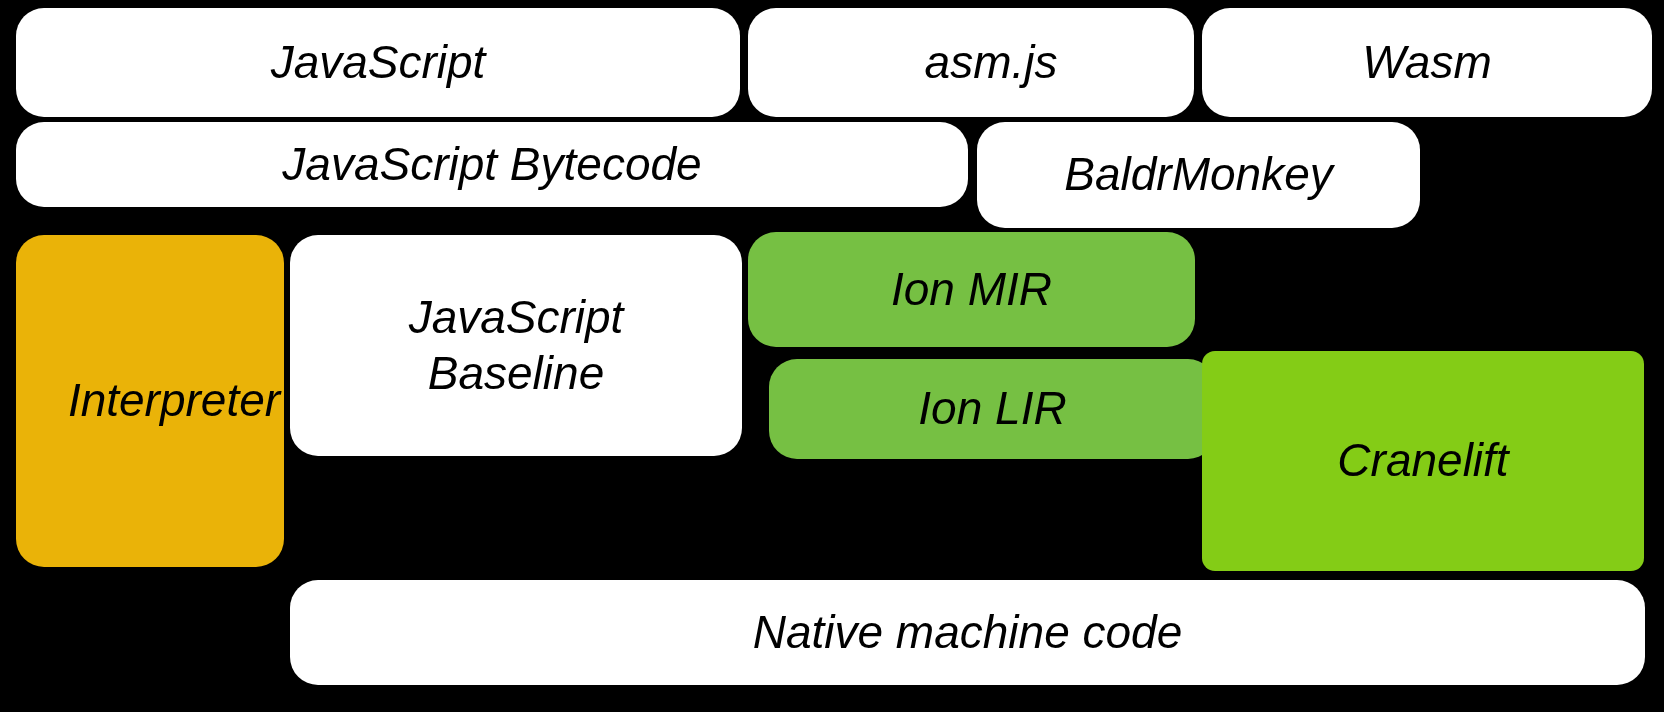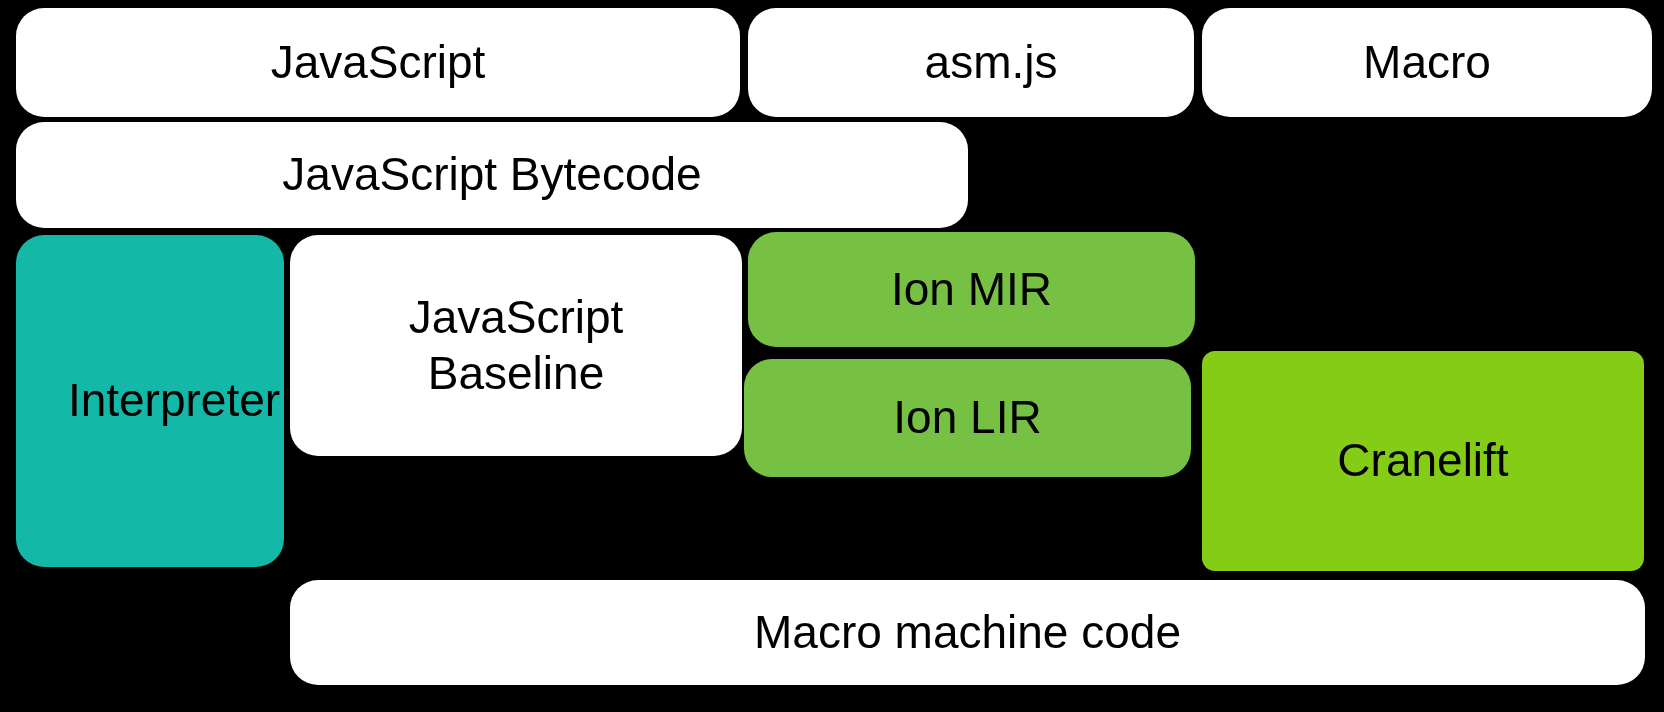--- a/index.html
+++ b/index.html
@@ -7,74 +7,76 @@
     padding: 0;
     background: #000000;
   }
   .canvas {
     position: relative;
     width: 1664px;
     height: 712px;
     background: #000000;
     overflow: hidden;
     font-family: "Liberation Sans", sans-serif;
+    font-style: italic;
   }
   .box {
     position: absolute;
     background: #ffffff;
     border-radius: 28px;
     display: flex;
     align-items: center;
     justify-content: center;
     text-align: center;
     font-size: 46px;
     line-height: 1.2;
     color: #000000;
     white-space: pre-line;
     box-sizing: border-box;
   }
-  .box--interpreter { background: #14b8a6; padding-left: 48px; }
+  .box--interpreter { background: #eab308; padding-left: 48px; }
   .box--ion        { background: #76c043; }
   .box--cranelift  { background: #84cc16; border-radius: 13px; }
 
   
   .b-javascript   { left: 16px;   top: 8px;   width: 724px;  height: 109px; }
   .b-asmjs        { left: 748px;  top: 8px;   width: 446px;  height: 109px; padding-left: 40px; }
   .b-wasm         { left: 1202px; top: 8px;   width: 450px;  height: 109px; }
-  .b-bytecode     { left: 16px;   top: 122px; width: 952px;  height: 106px; }
+  .b-bytecode     { left: 16px;   top: 122px; width: 952px;  height: 85px; }
   .b-baldrmonkey  { left: 977px;  top: 122px; width: 443px;  height: 106px; }
   .b-interpreter  { left: 16px;   top: 235px; width: 268px;  height: 332px; }
   .b-baseline     { left: 290px;  top: 235px; width: 452px;  height: 221px; }
   .b-ionmir       { left: 748px;  top: 232px; width: 447px;  height: 115px; }
-  .b-ionlir       { left: 744px;  top: 359px; width: 447px;  height: 118px;  }
+  .b-ionlir       { left: 769px;  top: 359px; width: 447px;  height: 100px;  }
   .b-cranelift    { left: 1202px; top: 351px; width: 442px;  height: 220px; }
   .b-macroasm     { left: 290px;  top: 463px; width: 905px;  height: 110px; }
   .b-native       { left: 290px;  top: 580px; width: 1355px; height: 105px; }
 </style>
 </head>
 <body>
 
 <div class="canvas">
 
   <div class="box b-javascript">JavaScript</div>
 
   <div class="box b-asmjs">asm.js</div>
 
-  <div class="box b-wasm">Macro</div>
+  <div class="box b-wasm">Wasm</div>
 
   <div class="box b-bytecode">JavaScript Bytecode</div>
 
+  <div class="box b-baldrmonkey">BaldrMonkey</div>
 
   <div class="box box--interpreter b-interpreter">Interpreter</div>
 
   <div class="box b-baseline">JavaScript
 Baseline</div>
 
   <div class="box box--ion b-ionmir">Ion MIR</div>
 
   <div class="box box--ion b-ionlir">Ion LIR</div>
 
   <div class="box box--cranelift b-cranelift">Cranelift</div>
 
 
-  <div class="box b-native">Macro machine code</div>
+  <div class="box b-native">Native machine code</div>
 
 </div>
 
 </body></html>

